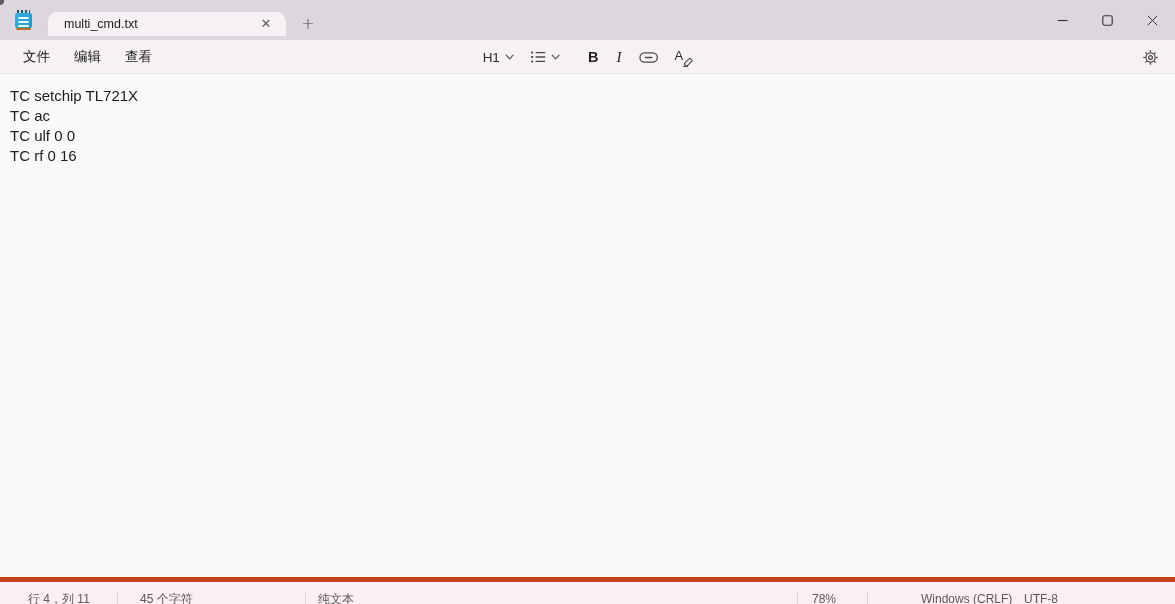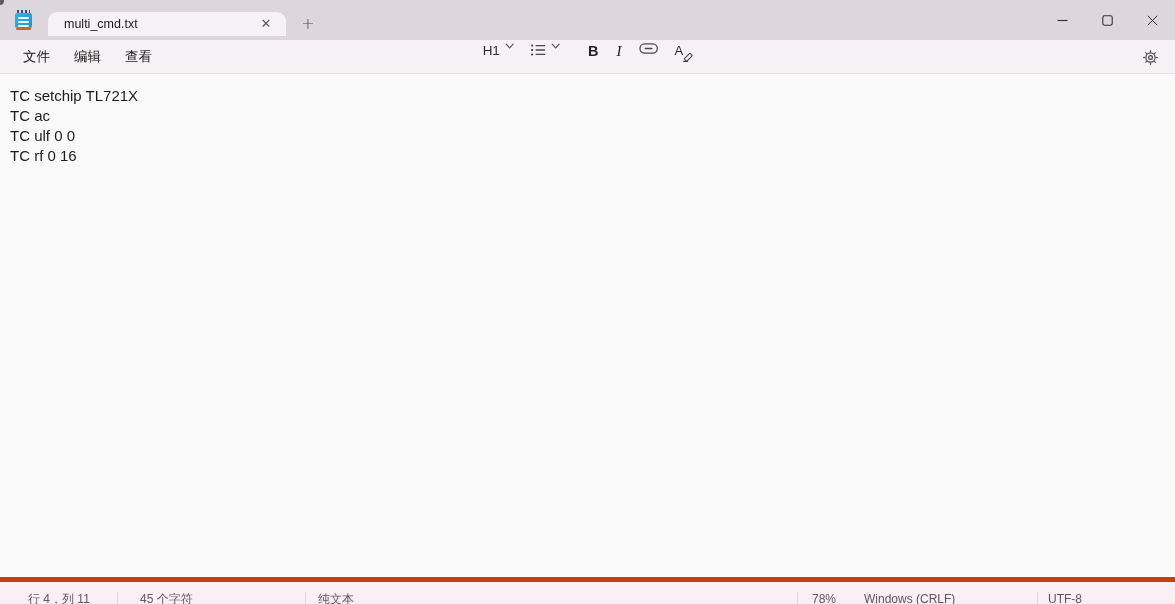--- a/index.html
+++ b/index.html
@@ -97,21 +97,21 @@
     font-size: 13.5px; color: #1b1b1b;
     padding: 6px 12px; border-radius: 5px;
     font-family: "Liberation Sans", sans-serif;
   }
   .fmt-toolbar {
     position: absolute; left: 50%; top: 0; transform: translateX(-50%);
     height: 34px; display: flex; align-items: center; gap: 2px;
   }
   .fmt-btn {
     border: none; background: transparent; border-radius: 5px;
-    height: 28px; display: flex; justify-content: center;
+    height: 28px; display: flex; align-items: center; justify-content: center;
     color: #3a373a; padding: 0 7px; gap: 5px;
   }
   .fmt-label { font-size: 13.5px; color: #2f2d2f; }
   .bold-glyph { font-size: 14.5px; font-weight: 700; color: #242224; }
   .italic-glyph { font-size: 15px; font-style: italic; font-family: "Liberation Serif", serif; color: #242224; padding: 0 2px; }
   .fmt-sep { width: 10px; }
   .gear-btn {
     position: absolute; right: 6px; top: 2px;
     width: 38px; height: 30px; border: none; background: transparent;
     display: flex; align-items: center; justify-content: center; color: #3a373a;
@@ -279,16 +279,16 @@
 
 <div class="statusbar">
   <span class="status-item" style="left:28px">行 4，列 11</span>
   <span class="status-sep" style="left:117px"></span>
   <span class="status-item" style="left:140px">45 个字符</span>
   <span class="status-sep" style="left:305px"></span>
   <span class="status-item" style="left:318px">纯文本</span>
   <span class="status-sep" style="left:797px"></span>
   <span class="status-item" style="left:812px">78%</span>
   <span class="status-sep" style="left:867px"></span>
-  <span class="status-item" style="left:864px">Windows (CRLF)</span>
+  <span class="status-item" style="left:921px">Windows (CRLF)</span>
   <span class="status-sep" style="left:1037px"></span>
-  <span class="status-item" style="left:1048px">UTF-8</span>
+  <span class="status-item" style="left:1024px">UTF-8</span>
 </div>
 
 </body></html>

